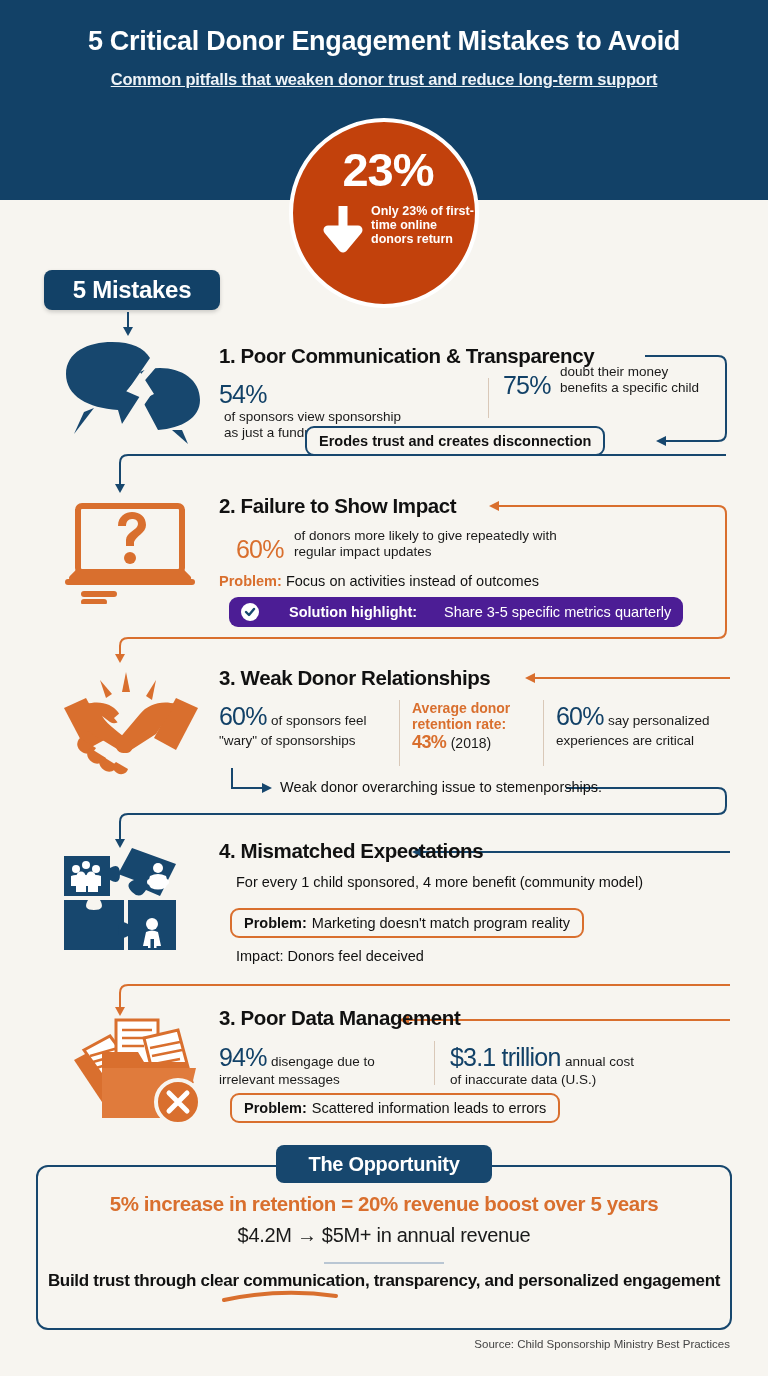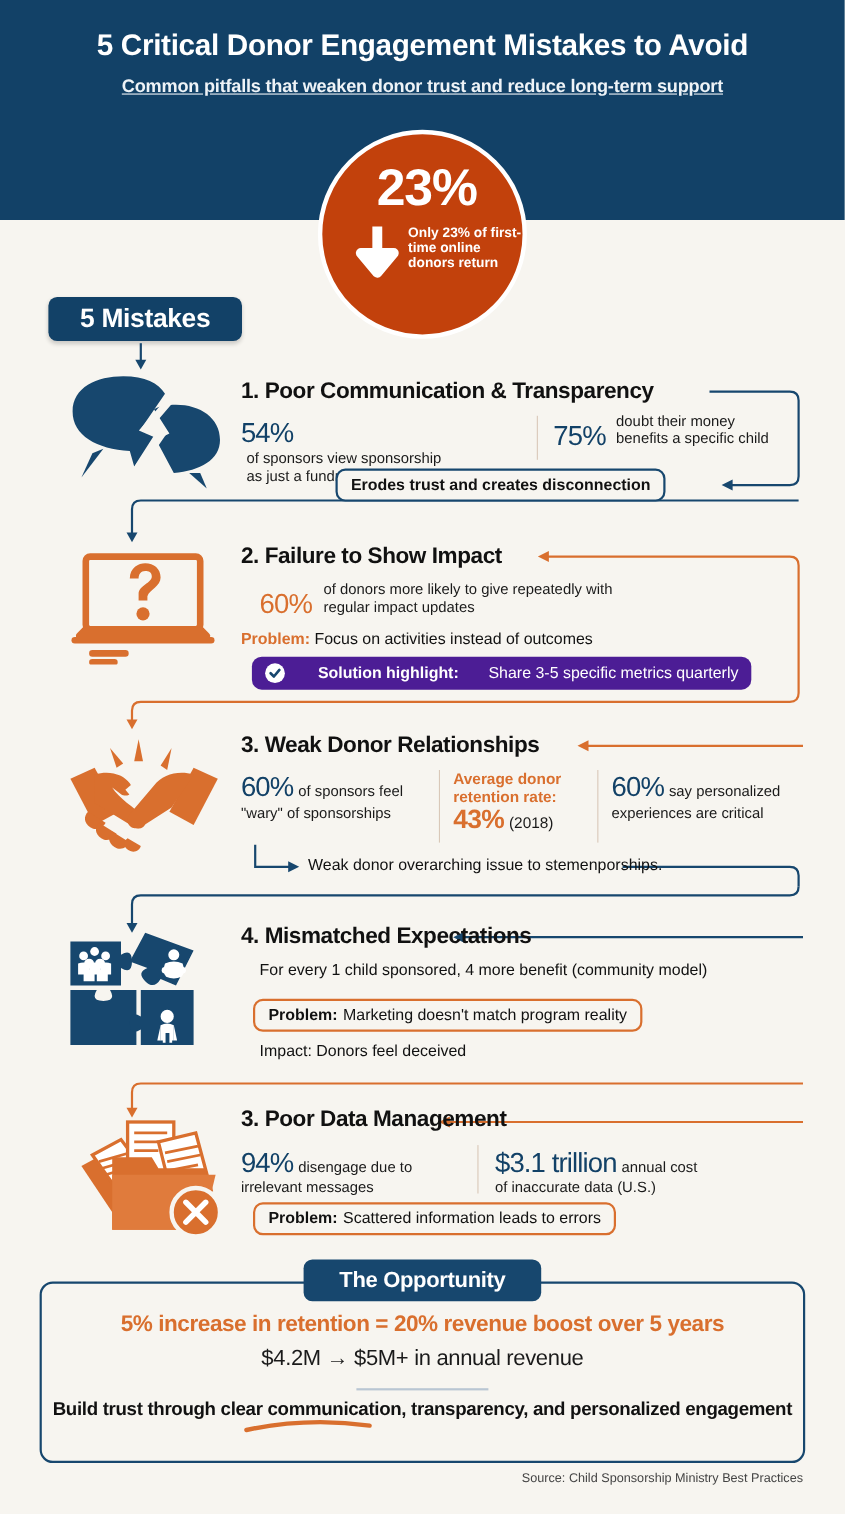--- a/index.html
+++ b/index.html
@@ -55,21 +55,21 @@
   
   .connectors{position:absolute;left:0;top:0;width:768px;height:1376px;pointer-events:none;}
   .m-icon{position:absolute;}
   .m-title{
     position:absolute;font-size:20.5px;font-weight:bold;color:#111;
     letter-spacing:-0.4px;white-space:nowrap;
   }
   .navy{color:#124167;}
   .orange{color:#d96f2e;}
   .big-num{font-size:25px;font-weight:normal;letter-spacing:-0.8px;}
-  .mid-num{font-size:24px;font-weight:bold;letter-spacing:-0.6px;}
+  .mid-num{font-size:18px;font-weight:bold;letter-spacing:-0.6px;}
   .small-txt{font-size:13.5px;line-height:15.5px;color:#1a1a1a;}
   .stat-col{position:absolute;}
   .divider-v{position:absolute;width:1px;background:#d9c8b8;}
   
   .pill{
     position:absolute;box-sizing:border-box;border-radius:9px;
     background:#f7f5f0;display:flex;align-items:center;
     padding:0 12px;white-space:nowrap;
   }
   .pill-navy{border:2px solid #17476e;}
@@ -191,21 +191,21 @@
 <div class="m-title" style="left:219px;top:344px;">1. Poor Communication &amp; Transparency</div>
 
 <div class="stat-col" style="left:219px;top:380px;width:230px;">
   <span class="big-num navy">54%</span>
   <span class="small-txt" style="display:inline-block;vertical-align:2px;margin-left:5px;">
     <span>of sponsors view sponsorship</span><br>
     <span>as just a fundraising tactic</span>
   </span>
 </div>
 <div class="divider-v" style="left:488px;top:378px;height:40px;"></div>
-<div class="stat-col" style="left:503px;top:375px;width:230px;">
+<div class="stat-col" style="left:503px;top:364px;width:230px;">
   <span class="big-num navy">75%</span>
   <span class="small-txt" style="display:inline-block;vertical-align:2px;margin-left:5px;">
     <span>doubt their money</span><br>
     <span>benefits a specific child</span>
   </span>
 </div>
 
 <div class="pill pill-navy" style="left:305px;top:426px;height:30px;">
   <span class="pill-txt">Erodes trust and creates disconnection</span>
 </div>

